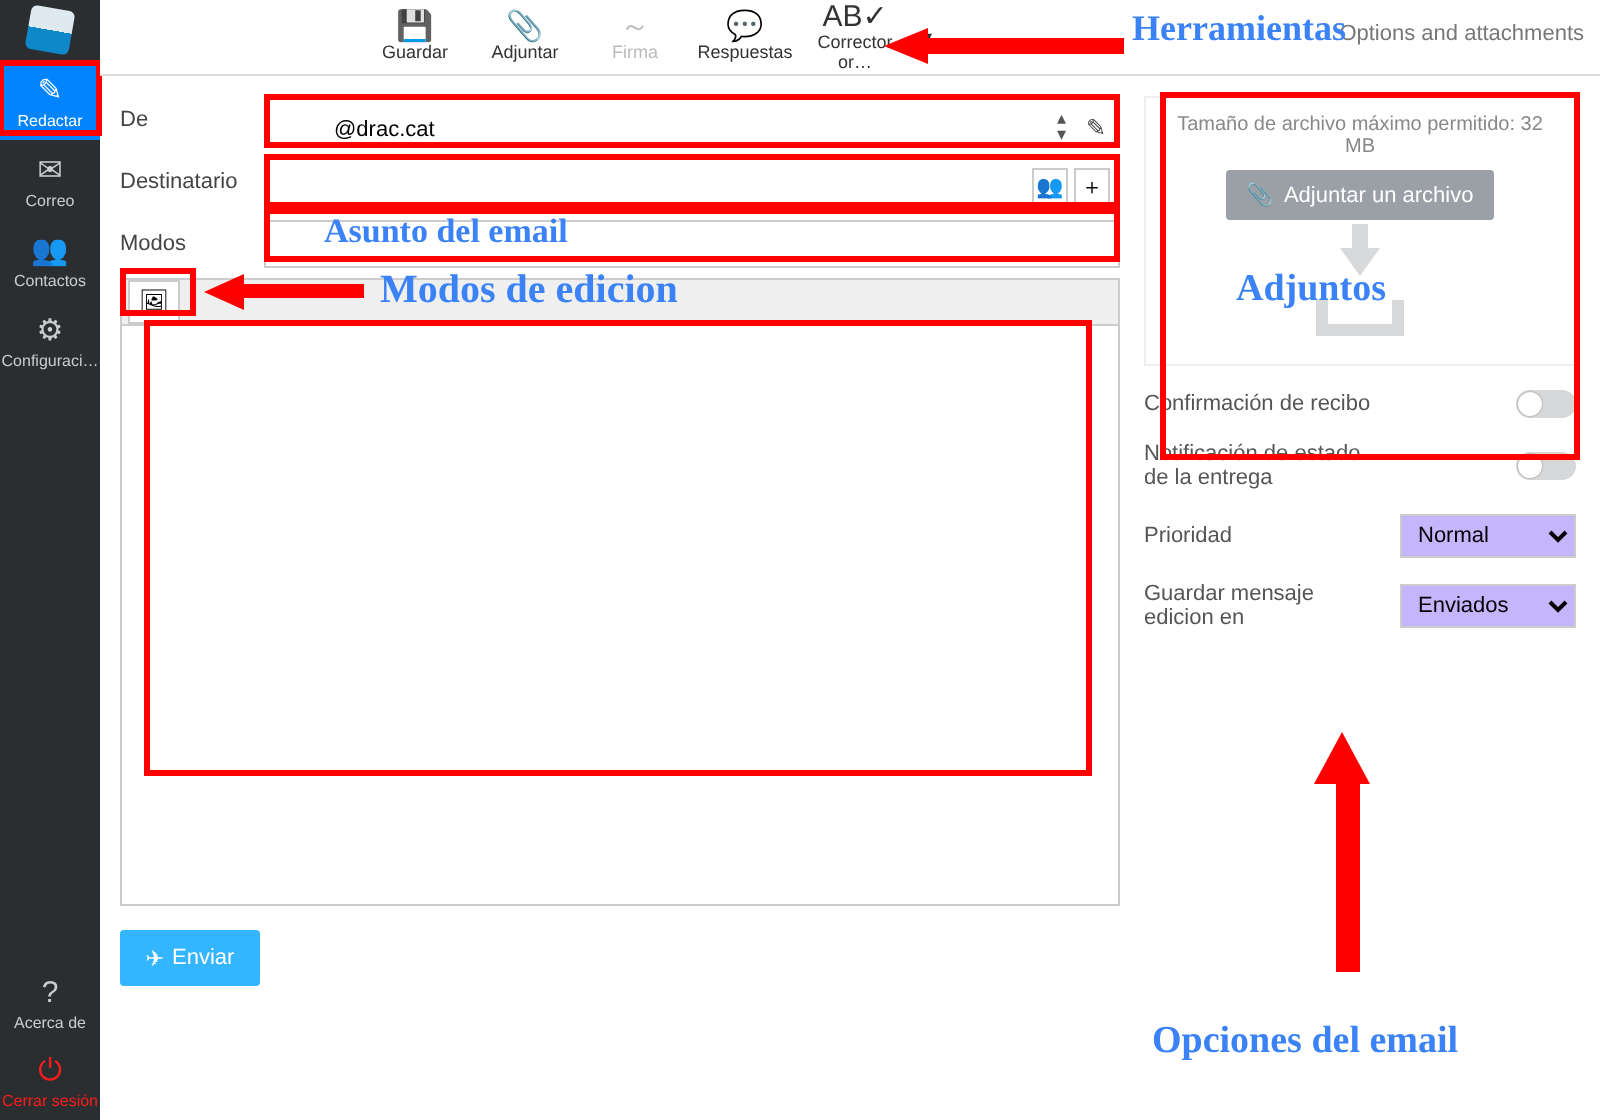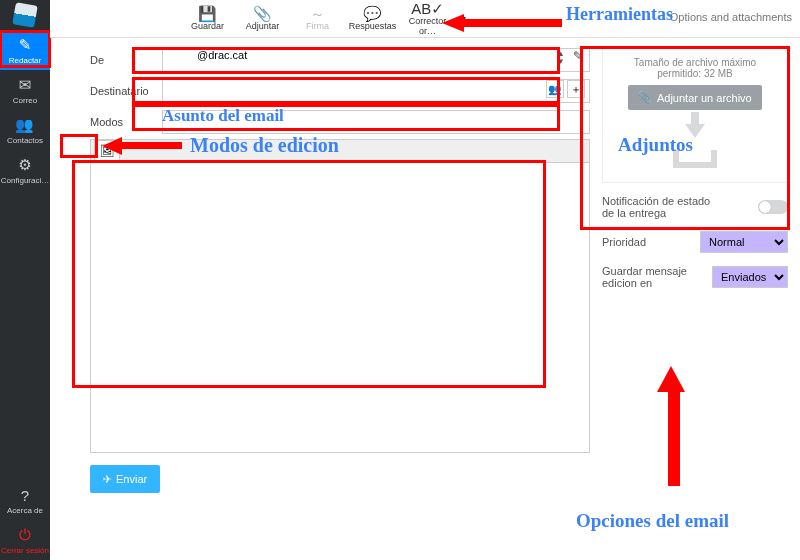--- a/index.html
+++ b/index.html
@@ -22,27 +22,27 @@
 
   
   .toolbar { height:38px; border-bottom:1px solid #ddd; display:flex; align-items:center; position:relative; background:#fff; }
   .tbtn { width:55px; text-align:center; font-size:9px; color:#333; cursor:pointer; }
   .tbtn.dis { color:#bbb; }
   .tbtn .ic { font-size:15px; display:block; line-height:14px;}
   .toolbar .caret { font-size:10px; color:#333; padding:0 6px; cursor:pointer;}
   .opt-label { position:absolute; right:8px; top:11px; font-size:11px; color:#777;}
 
   
-  .content { flex:1; display:flex;padding-left:30px; }
+  .content { flex:1; display:flex; }
 
   
   .compose { width:510px; padding:8px 0 8px 10px; display:flex; flex-direction:column; }
   .frow { display:flex; align-items:center; height:28px; margin-bottom:3px; }
   .flabel { width:72px; font-size:11px; color:#444; }
-  .finput { flex:1; height:24px; border:1px solid #ccc; background:#fff; display:flex; align-items:flex-start; padding:0 6px; font-size:11px; position:relative;}
+  .finput { flex:1; height:24px; border:1px solid #ccc; background:#fff; display:flex; align-items:flex-end; padding:0 6px; font-size:11px; position:relative;}
   .finput .updown { position:absolute; right:26px; font-size:9px; color:#555; line-height:8px;}
   .finput .pencil { position:absolute; right:6px; font-size:12px; color:#444; cursor:pointer;}
   .finput .addicons { position:absolute; right:4px; display:flex; gap:3px;}
   .finput .addicons span{ width:18px;height:18px;border:1px solid #ccc; font-size:11px; display:flex;align-items:center;justify-content:center;cursor:pointer;}
   .editbar { height:24px; border:1px solid #ccc; background:#efefef; display:flex; align-items:center; margin:0 0 0 0;}
   .editbar .imgbtn { width:26px; height:22px; display:flex;align-items:center;justify-content:center; border:1px solid #ccc; margin:0 3px; background:#fff; font-size:12px; cursor:pointer;}
   .editorwrap { margin-top:0;}
   .editor { height:290px; border:1px solid #ccc; border-top:none; background:#fff;}
   .sendbtn { margin-top:12px; width:70px; height:28px; background:#33b5ff; color:#fff; font-size:11px; border:none; border-radius:2px; display:flex;align-items:center;justify-content:center; gap:4px; cursor:pointer;}
 
@@ -161,20 +161,24 @@
             <span>📎</span>
             <span>Adjuntar un archivo</span>
           </button>
           <div class="upload-ph">
             <div class="stem"></div>
                 <div class="arrow"></div>
                 <div class="tray"></div>
           </div>
         </div>
         <div class="optrow">
+          <label>Confirmación de recibo</label>
+          <div class="toggle"></div>
+        </div>
+        <div class="optrow">
           <label>Notificación de estado de la entrega</label>
           <div class="toggle"></div>
         </div>
         <div class="optrow">
           <label>Prioridad</label>
           <select class="sel"><option>Normal</option></select>
         </div>
         <div class="optrow">
           <label>Guardar mensaje edicion en</label>
           <select class="sel"><option>Enviados</option></select>

